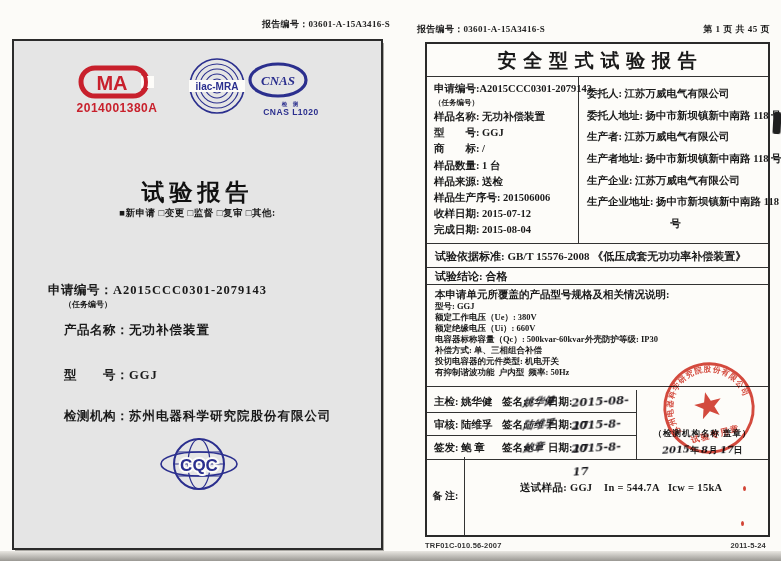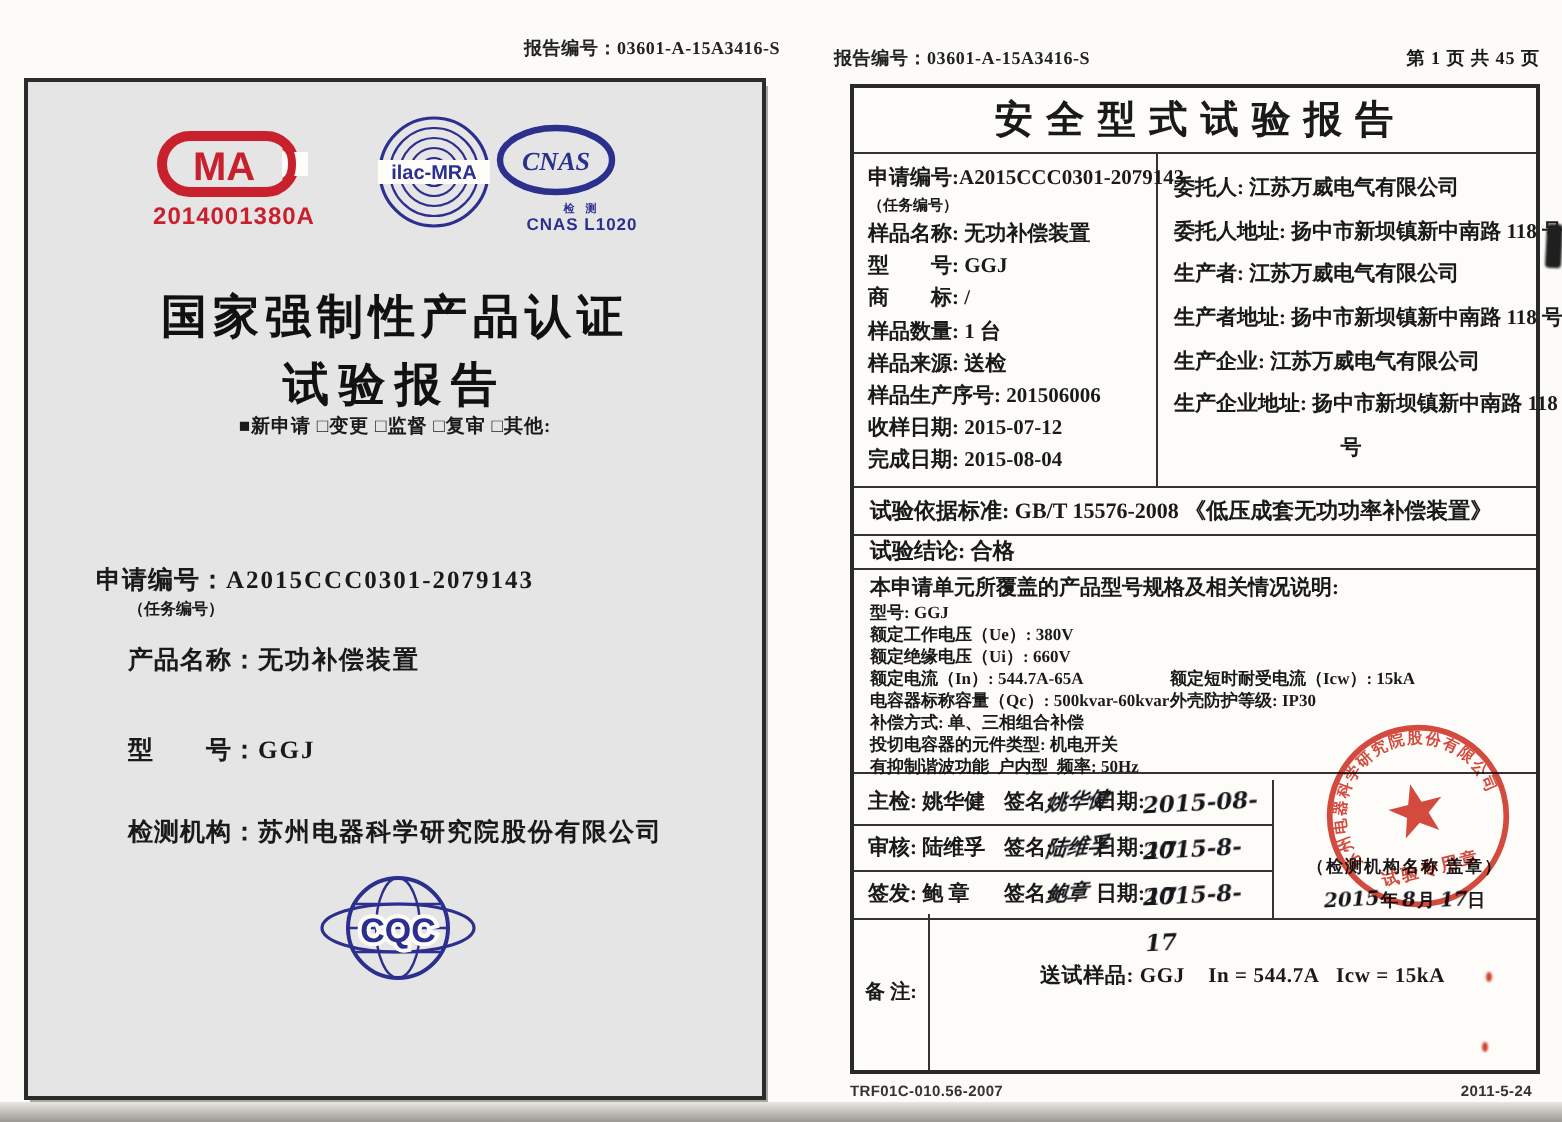--- a/index.html
+++ b/index.html
@@ -98,21 +98,20 @@
       <text x="29" y="32.5" text-anchor="middle" font-family="Liberation Sans,sans-serif" font-size="10" font-weight="bold" fill="#2b2f8e">ilac-MRA</text>
     </svg>
 
     <svg class="abs" style="left:234px;top:21px;" width="60" height="38" viewBox="0 0 60 38">
       <ellipse cx="30" cy="18" rx="28" ry="16" fill="none" stroke="#2b2f8e" stroke-width="3.2"></ellipse>
       <text x="30" y="23" text-anchor="middle" font-family="Liberation Serif,serif" font-style="italic" font-size="13" font-weight="bold" fill="#2b2f8e">CNAS</text>
     </svg>
     <div class="abs cnas-small" style="left:252px;top:60px;width:50px;text-align:center;">检 测</div>
     <div class="abs cnas-code" style="left:236px;top:66px;width:82px;text-align:center;">CNAS L1020</div>
 
-    <div class="abs lp-title lp-t1" style="top:102px;">国家强制性产品认证</div>
     <div class="abs lp-title lp-t2" style="top:136px;">试验报告</div>
     <div class="abs checkline pre" style="top:166px;">■新申请 □变更 □监督 □复审 □其他:</div>
 
     <div class="abs fld" style="left:34px;top:241px;"><span>申请编号：</span><span class="v">A2015CCC0301-2079143</span></div>
     <div class="abs fld-note" style="left:50px;top:258px;">（任务编号）</div>
     <div class="abs fld" style="left:50px;top:281px;"><span>产品名称：</span><span class="v">无功补偿装置</span></div>
     <div class="abs fld" style="left:50px;top:326px;"><span>型　　号：</span><span class="v">GGJ</span></div>
     <div class="abs fld" style="left:50px;top:367px;"><span>检测机构：</span><span class="v">苏州电器科学研究院股份有限公司</span></div>
 
     <svg class="abs" style="left:143px;top:392px;" width="84" height="62" viewBox="0 0 84 62">
@@ -158,21 +157,20 @@
     </div>
 
     <div class="rrow rt-std">试验依据标准: GB/T 15576-2008 《低压成套无功功率补偿装置》</div>
     <div class="rrow rt-concl">试验结论: 合格</div>
 
     <div class="rrow rt-cov">
       <div class="cov-title">本申请单元所覆盖的产品型号规格及相关情况说明:</div>
       <div class="cov-line"><span>型号: GGJ</span><span class="cov-b"></span></div>
       <div class="cov-line"><span>额定工作电压（Ue）: 380V</span><span class="cov-b"></span></div>
       <div class="cov-line"><span>额定绝缘电压（Ui）: 660V</span><span class="cov-b"></span></div>
-      <div class="cov-line"><span>额定电流（In）: 544.7A-65A</span><span class="cov-b">额定短时耐受电流（Icw）: 15kA</span></div>
       <div class="cov-line"><span>电容器标称容量（Qc）: 500kvar-60kvar</span><span class="cov-b">外壳防护等级: IP30</span></div>
       <div class="cov-line"><span>补偿方式: 单、三相组合补偿</span><span class="cov-b"></span></div>
       <div class="cov-line"><span>投切电容器的元件类型: 机电开关</span><span class="cov-b"></span></div>
       <div class="cov-line pre"><span>有抑制谐波功能  户内型  频率: 50Hz</span><span class="cov-b"></span></div>
     </div>
 
     <div class="rrow sig-block">
       <div class="sig-left">
         <div class="sig-row">
           <span class="s-role">主检: 姚华健</span>

